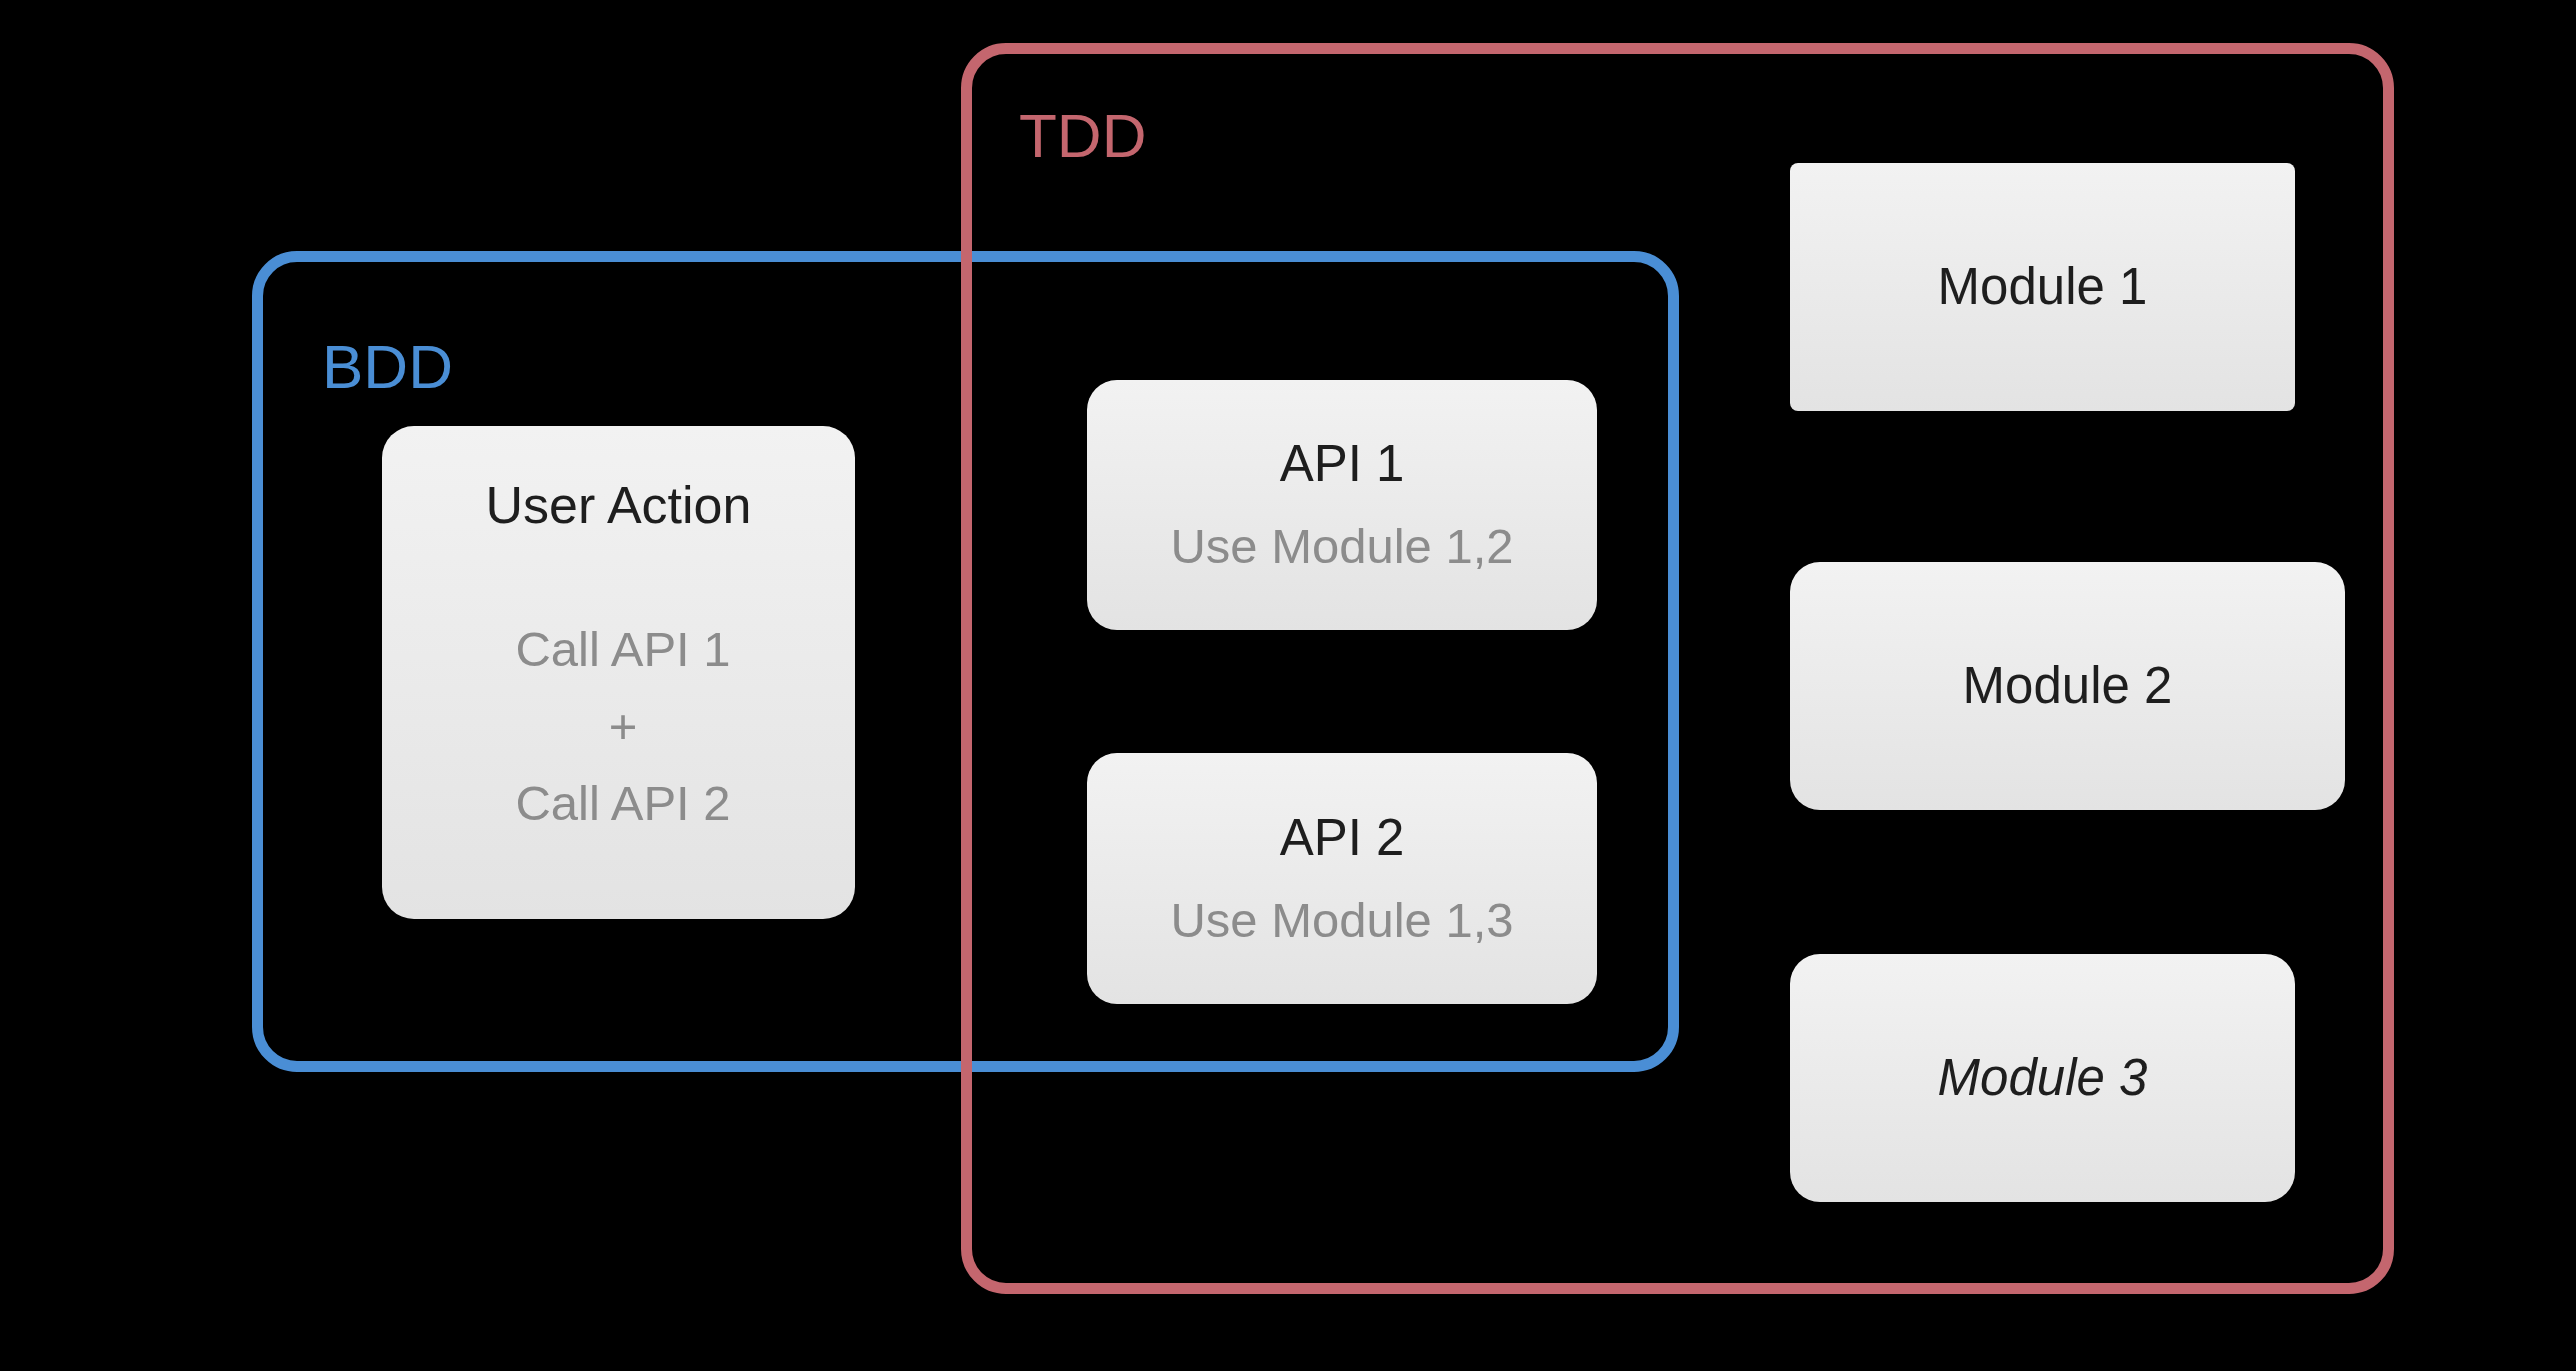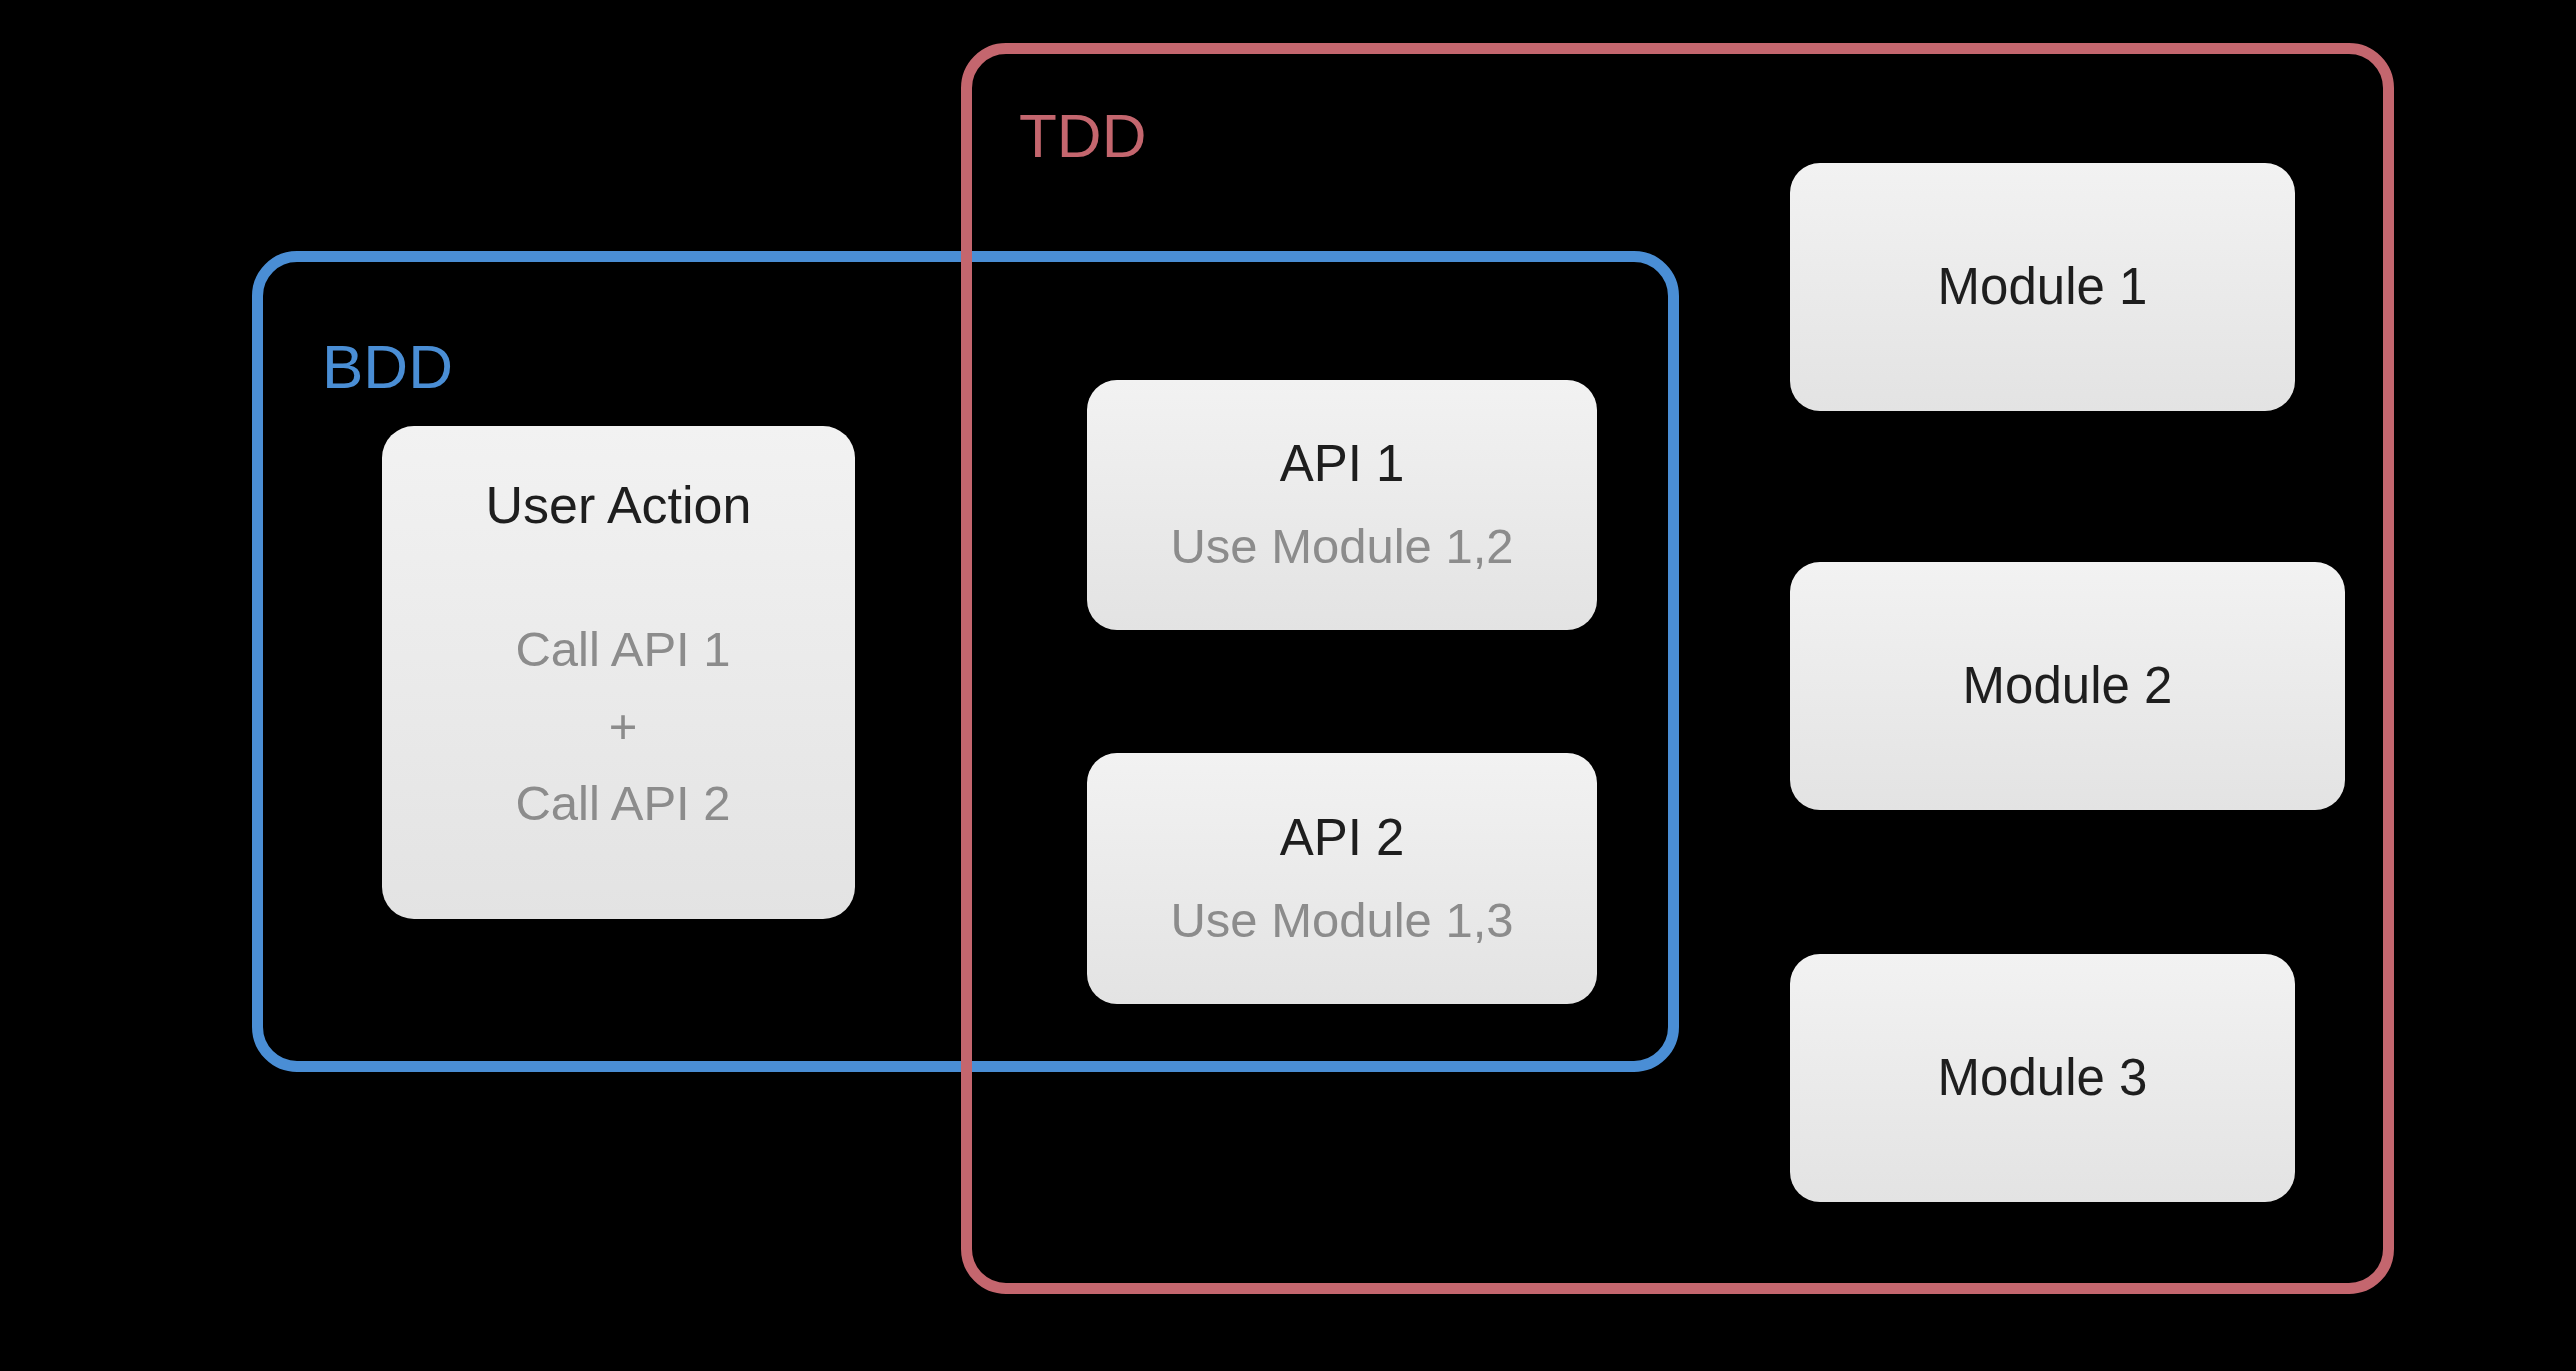--- a/index.html
+++ b/index.html
@@ -64,23 +64,23 @@
   .user-action-lines{
     margin-top:75px;
     font-size:49px;color:var(--box-secondary-text);
     line-height:77px;
     margin-left:9px;
   }
 
   .api-1{left:1087px;top:380px;width:510px;height:250px;}
   .api-2{left:1087px;top:753px;width:510px;height:251px;}
 
-  .module-1{left:1790px;top:163px;width:505px;height:248px;}
+  .module-1{left:1790px;top:163px;width:505px;height:248px;border-radius:8px;}
   .module-2{left:1790px;top:562px;width:555px;height:248px;}
-  .module-3{left:1790px;top:954px;width:505px;height:248px;}
+  .module-3{left:1790px;top:954px;width:505px;height:248px;font-style:italic;}
 </style>
 </head>
 <body>
 
 <div class="diagram">
 
   <div class="group-outline bdd-outline"></div>
 
   <div class="group-outline tdd-outline"></div>
 

